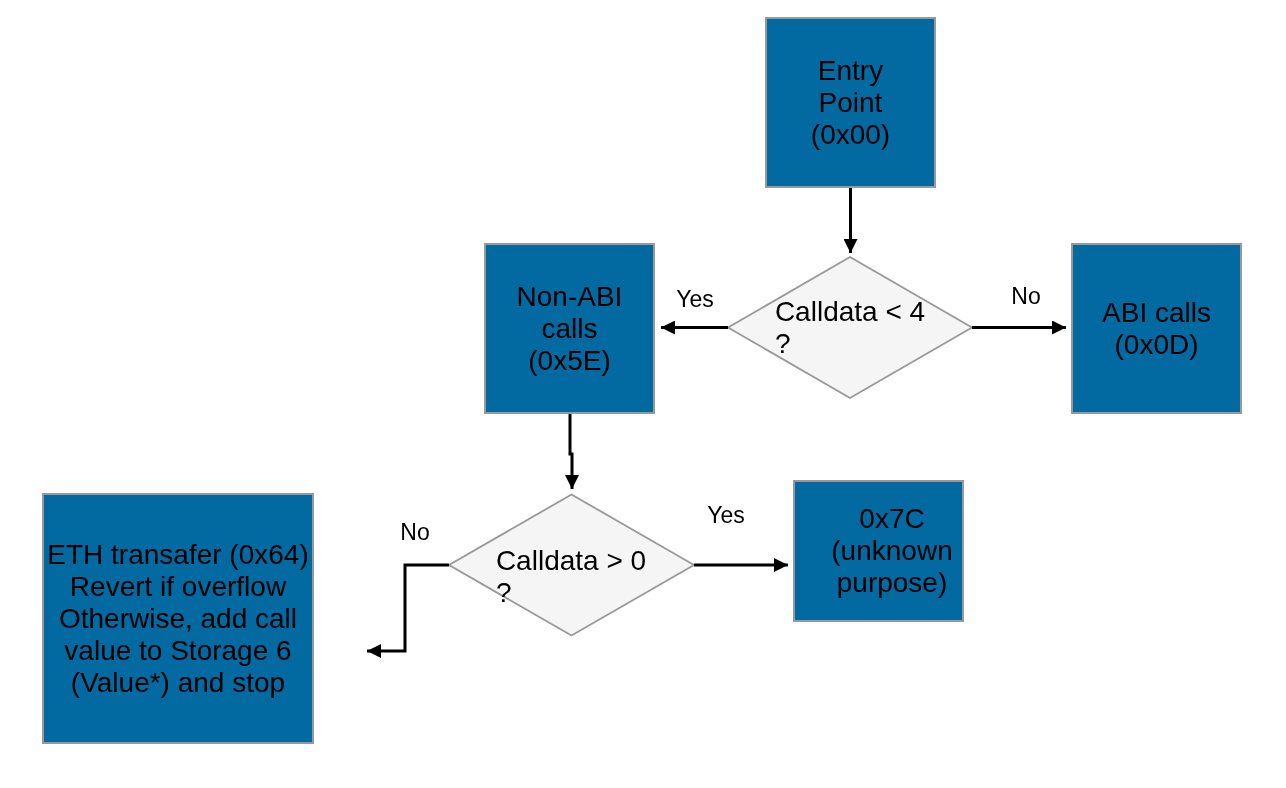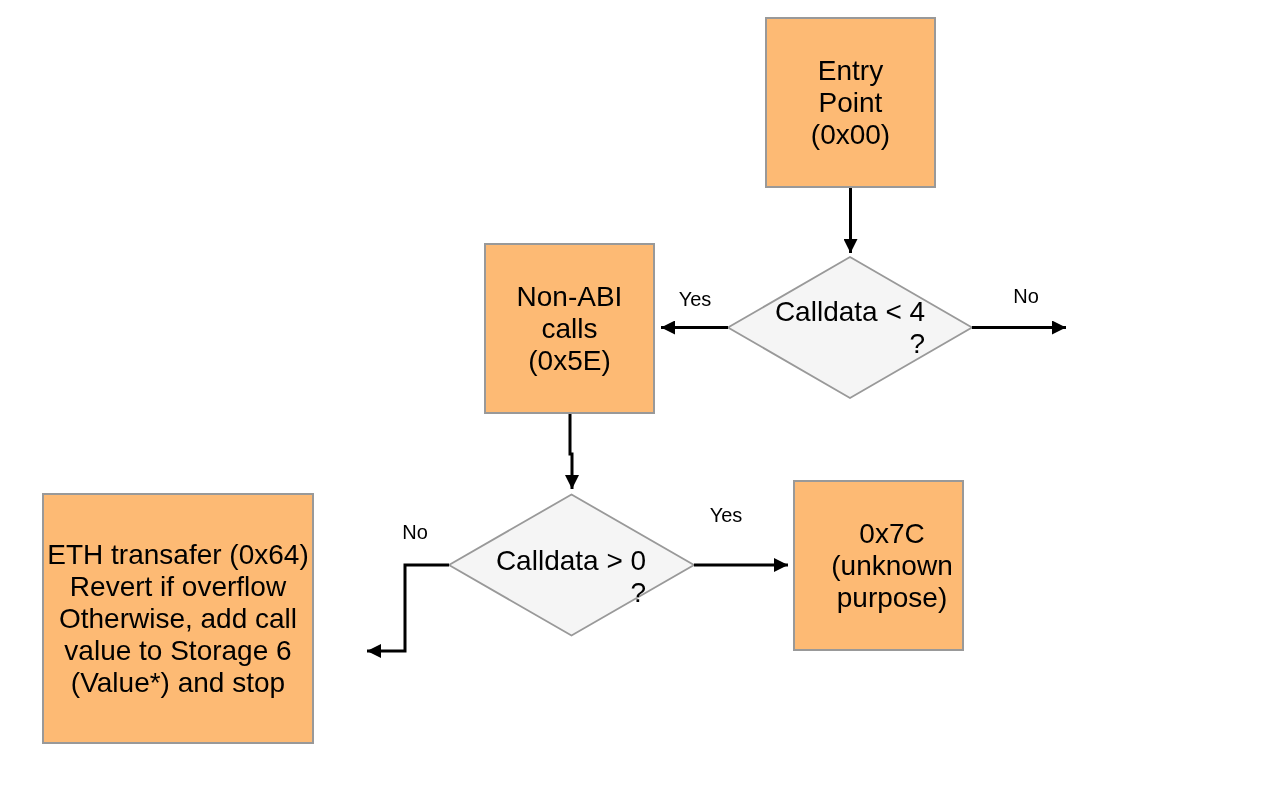--- a/index.html
+++ b/index.html
@@ -17,59 +17,59 @@
     overflow: hidden;
   }
   .layer {
     position: absolute;
     left: 0;
     top: 0;
   }
   .node {
     position: absolute;
     box-sizing: border-box;
-    background: #fdba74;
+    background: #0369a1;
     border: 2px solid #999999;
     display: flex;
     align-items: center;
     justify-content: center;
     text-align: center;
     font-size: 28px;
     line-height: 32px;
     white-space: pre-line;
   }
   .node-entry   { left: 765px;  top: 17px;  width: 171px; height: 171px; }
   .node-nonabi  { left: 484px;  top: 243px; width: 171px; height: 171px; }
   .node-abi     { left: 1071px; top: 243px; width: 171px; height: 171px; }
-  .node-7c      { left: 793px;  top: 480px; width: 171px; height: 171px; padding-left: 27px; }
+  .node-7c      { left: 793px;  top: 480px; width: 171px; height: 142px; padding-left: 27px; }
   .node-eth     { left: 42px;   top: 493px; width: 272px; height: 251px; }
   .diamond-shape {
     fill: #f5f5f5;
     stroke: #999999;
     stroke-width: 1.8;
   }
   .connector {
     stroke: #000000;
     stroke-width: 3;
     fill: none;
   }
   .diamond-label {
     position: absolute;
     transform: translate(-50%, -50%);
     font-size: 28px;
     line-height: 32px;
-    text-align: right;
+    text-align: left;
     white-space: pre-line;
   }
   .dlabel-1 { left: 850px; top: 328px; }
   .dlabel-2 { left: 571px; top: 565px; margin-top: 12px; }
   .edge-label {
     position: absolute;
     transform: translate(-50%, -50%);
-    font-size: 20px;
+    font-size: 23px;
     line-height: 30px;
     background: #ffffff;
     padding: 0 3px;
   }
   .elabel-d1-yes { left: 695px;  top: 299px; }
   .elabel-d1-no  { left: 1026px; top: 296px; }
   .elabel-d2-yes { left: 726px;  top: 515px; }
   .elabel-d2-no  { left: 415px;  top: 532px; }
 </style>
 </head>
@@ -100,20 +100,24 @@
 Point
 (0x00)</span>
   </div>
 
   <div class="node node-nonabi">
     <span>Non-ABI
 calls
 (0x5E)</span>
   </div>
 
+  <div class="node node-abi">
+    <span>ABI calls
+(0x0D)</span>
+  </div>
 
   <div class="node node-7c">
     <span>0x7C
 (unknown
 purpose)</span>
   </div>
 
   <div class="node node-eth">
     <span>ETH transafer (0x64)
 Revert if overflow

